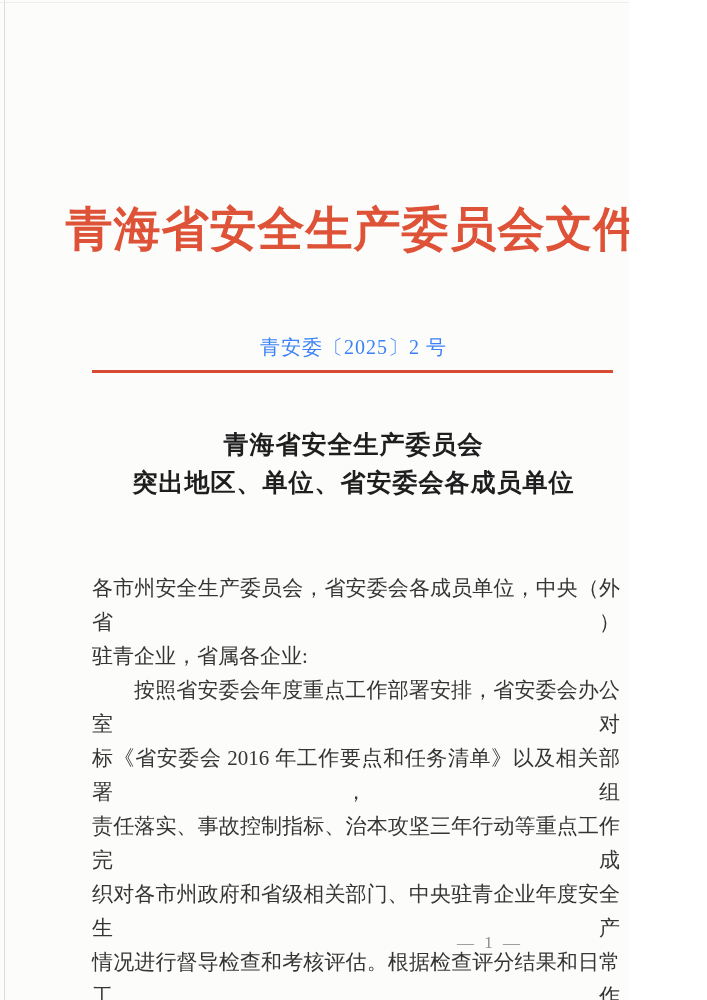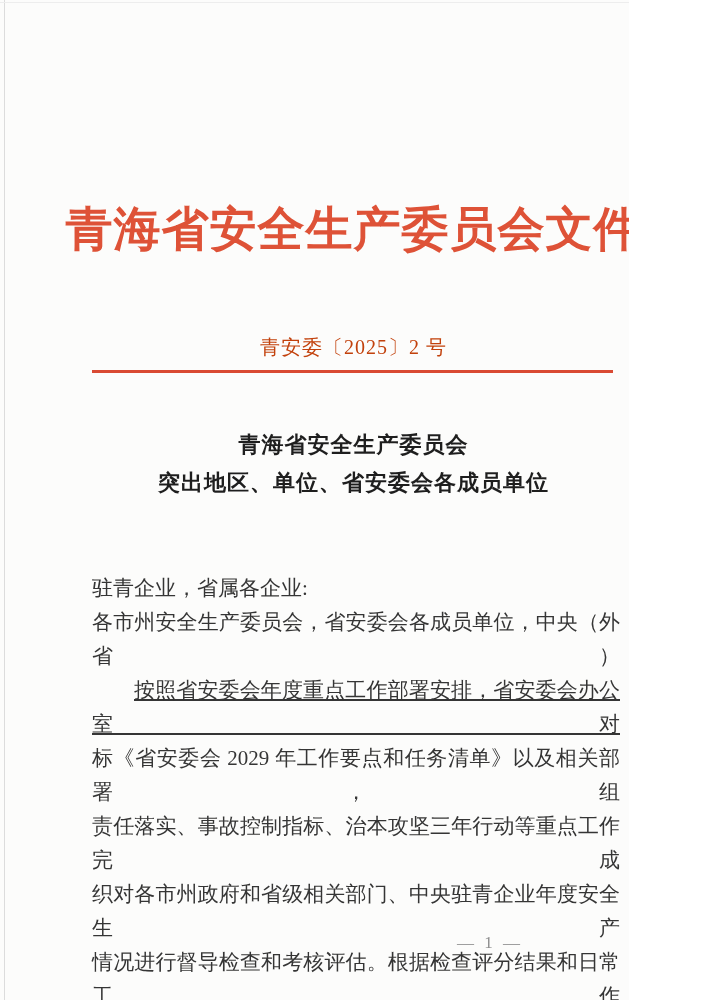--- a/index.html
+++ b/index.html
@@ -44,40 +44,40 @@
     letter-spacing: 1px;
     white-space: nowrap;
   }
   .doc-number {
     position: absolute;
     top: 334px;
     left: 0;
     width: 707px;
     text-align: center;
     font-size: 20px;
-    color: #c2410c;
+    color: #3b82f6;
     letter-spacing: 1px;
   }
   .red-rule {
     position: absolute;
     top: 370px;
     left: 92px;
     width: 521px;
     height: 3px;
     background: #d94a33;
   }
   .doc-title {
     position: absolute;
     top: 426px;
     left: 0;
     width: 707px;
     text-align: center;
     font-weight: bold;
     color: #1e1e1e;
-    font-size: 22px;
+    font-size: 25px;
     line-height: 38px;
     letter-spacing: 1px;
   }
   .body-text {
     position: absolute;
     top: 571px;
     left: 92px;
     width: 528px;
     font-size: 21px;
     line-height: 34px;
@@ -86,21 +86,20 @@
   .body-line {
     text-align: justify;
     text-align-last: justify;
   }
   .body-line.short {
     text-align: left;
     text-align-last: left;
   }
   .body-line.indent {
     text-indent: 2em;
-    text-decoration: underline;
   }
   .page-number {
     position: absolute;
     top: 933px;
     right: 106px;
     font-size: 17px;
     color: #8f8f8f;
     letter-spacing: 3px;
     white-space: nowrap;
   }
@@ -117,24 +116,24 @@
   <div class="doc-number">青安委〔2025〕2 号</div>
 
   <div class="red-rule"></div>
 
   <div class="doc-title">
     <div>青海省安全生产委员会</div>
     <div>突出地区、单位、省安委会各成员单位</div>
   </div>
 
   <div class="body-text">
+    <div class="body-line">各市州安全生产委员会，省安委会各成员单位，中央（外省）</div>
     <div class="body-line short">驻青企业，省属各企业:</div>
-    <div class="body-line">各市州安全生产委员会，省安委会各成员单位，中央（外省）</div>
     <div class="body-line indent">按照省安委会年度重点工作部署安排，省安委会办公室对</div>
-    <div class="body-line">标《省安委会 2029 年工作要点和任务清单》以及相关部署，组</div>
+    <div class="body-line">标《省安委会 2016 年工作要点和任务清单》以及相关部署，组</div>
     <div class="body-line">责任落实、事故控制指标、治本攻坚三年行动等重点工作完成</div>
     <div class="body-line">织对各市州政府和省级相关部门、中央驻青企业年度安全生产</div>
     <div class="body-line">情况进行督导检查和考核评估。根据检查评分结果和日常工作</div>
 
   </div>
 
   <div class="page-number">— 1 —</div>
 </div>
 
 </body></html>

